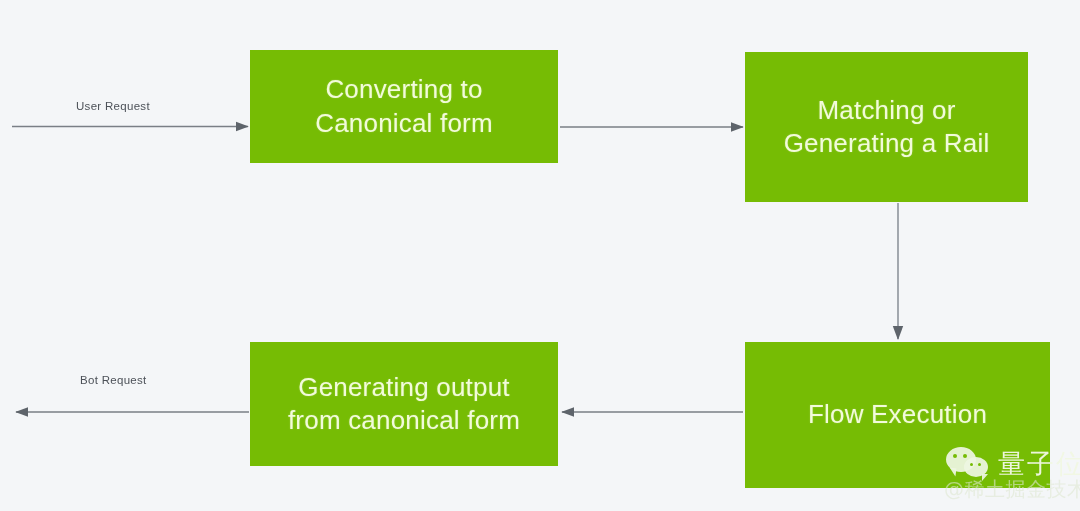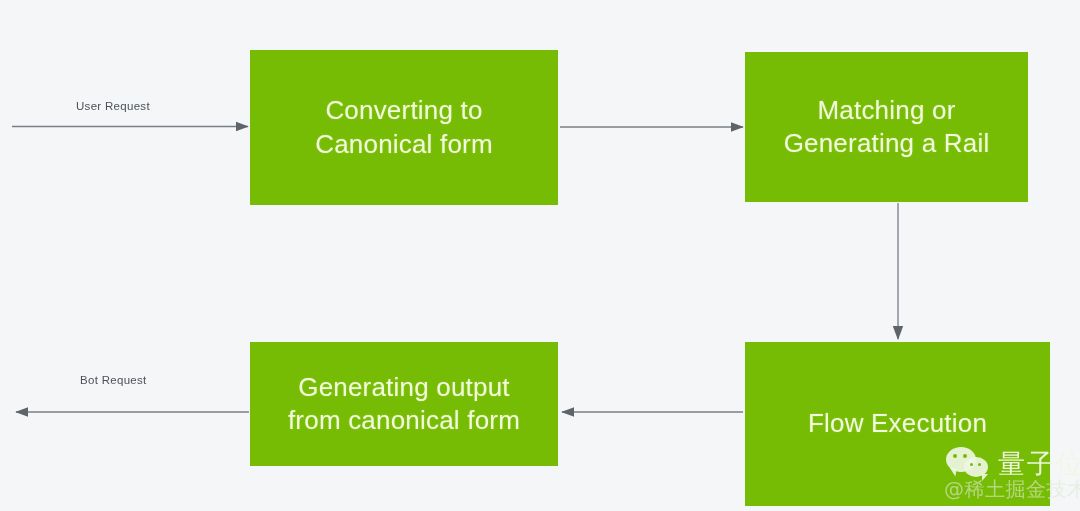--- a/index.html
+++ b/index.html
@@ -32,24 +32,24 @@
     letter-spacing: 0.2px;
     font-weight: 400;
     text-shadow: 0 0 2px rgba(255,255,255,0.25);
   }
   .node-label {
     display: block;
     padding: 0 10px;
     white-space: pre-line;
   }
   
-  #node-convert   { left: 250px; top: 50px;  width: 308px; height: 155px; }
+  #node-convert   { left: 250px; top: 50px;  width: 308px; height: 113px; }
   #node-matching  { left: 745px; top: 52px;  width: 283px; height: 150px; }
   #node-generating{ left: 250px; top: 342px; width: 308px; height: 124px; }
-  #node-flow      { left: 745px; top: 342px; width: 305px; height: 164px; }
+  #node-flow      { left: 745px; top: 342px; width: 305px; height: 146px; }
 
   .edge-label {
     position: absolute;
     font-size: 11.5px;
     color: #4c5158;
     letter-spacing: 0.3px;
     white-space: nowrap;
     font-weight: 400;
   }
   #label-user-request { left: 76px;  top: 100px; }

